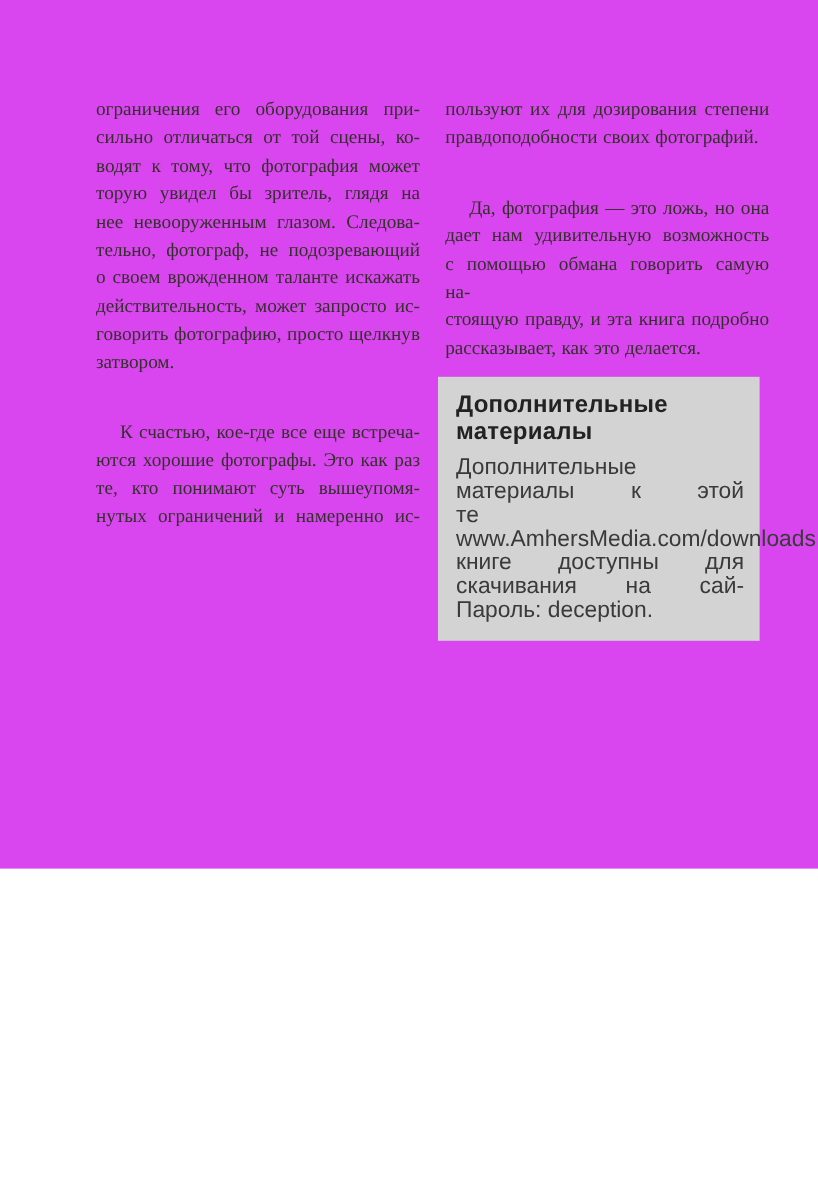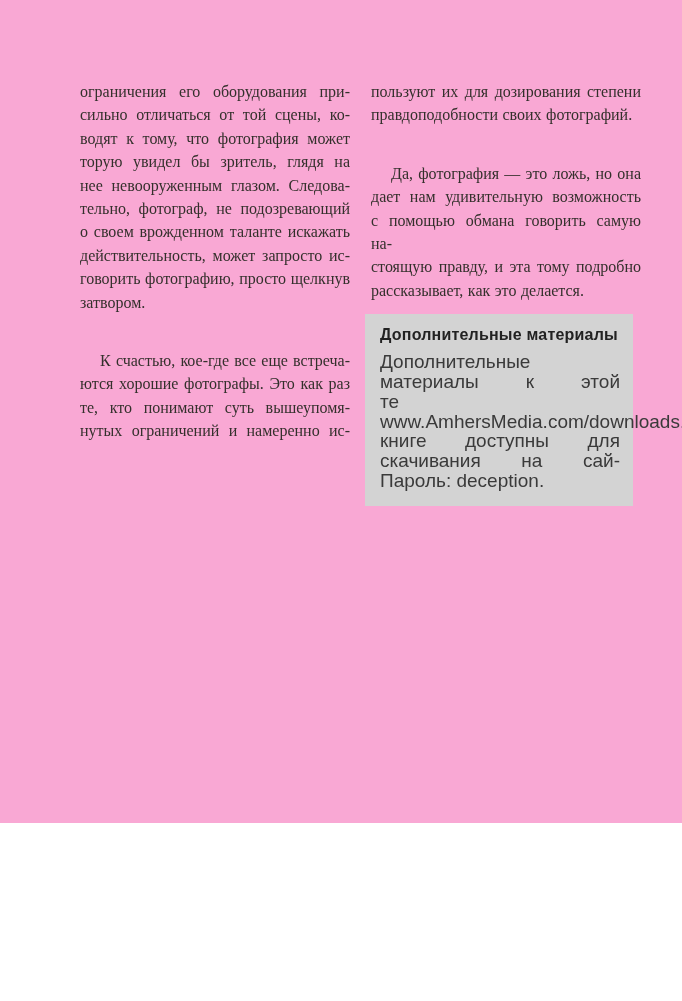--- a/index.html
+++ b/index.html
@@ -3,22 +3,22 @@
 <meta charset="utf-8">
 <style>
   html, body {
     margin: 0;
     padding: 0;
     background: #ffffff;
   }
   .page {
     position: relative;
     width: 682px;
-    height: 823px;
-    background: #f9a8d4;
+    height: 724px;
+    background: #d946ef;
     overflow: hidden;
     font-family: "Liberation Serif", "DejaVu Serif", serif;
     color: #34302c;
   }
   .columns {
     position: absolute;
     top: 80px;
     left: 80px;
     width: 561px;
     display: flex;
@@ -48,21 +48,21 @@
     background: #d3d3d3;
     margin-top: 12px;
     margin-left: -6px;
     margin-right: 8px;
     padding: 12px 13px 15px 15px;
     font-family: "Liberation Sans", "DejaVu Sans", sans-serif;
     color: #3a3a3a;
   }
   .box-title {
     font-weight: bold;
-    font-size: 16px;
+    font-size: 20px;
     color: #222222;
     letter-spacing: 0.2px;
     margin-bottom: 8px;
   }
   .box-line {
     font-size: 19px;
     line-height: 19.8px;
     text-align: justify;
     text-align-last: left;
   }
@@ -99,21 +99,21 @@
 
     <div class="col">
       <div class="para">
         <div class="line just">пользуют их для дозирования степени</div>
         <div class="line">правдоподобности своих фотографий.</div>
       </div>
       <div class="para">
         <div class="line just indent">Да, фотография — это ложь, но она</div>
         <div class="line just">дает нам удивительную возможность</div>
         <div class="line just">с помощью обмана говорить самую на-</div>
-        <div class="line just">стоящую правду, и эта тому подробно</div>
+        <div class="line just">стоящую правду, и эта книга подробно</div>
         <div class="line">рассказывает, как это делается.</div>
       </div>
 
       <div class="info-box">
         <div class="box-title">Дополнительные материалы</div>
         <div class="box-line just">Дополнительные материалы к этой</div>
         <div class="box-line just">те www.AmhersMedia.com/downloads.</div>
         <div class="box-line just">книге доступны для скачивания на сай-</div>
         <div class="box-line">Пароль: deception.</div>
       </div>

